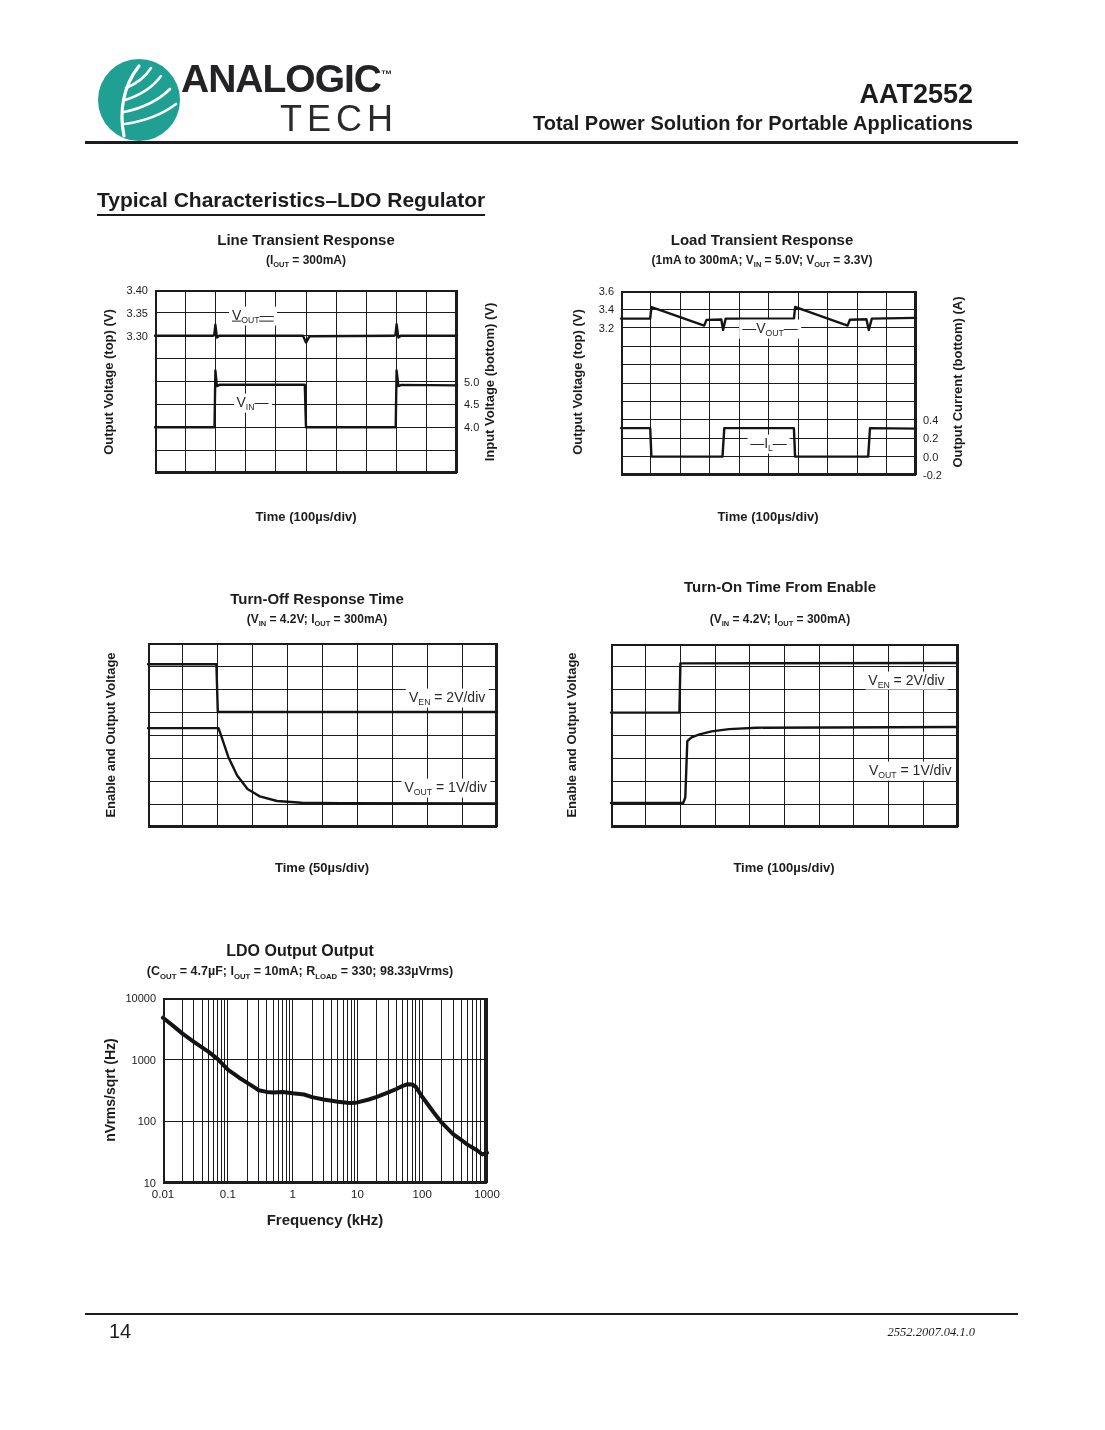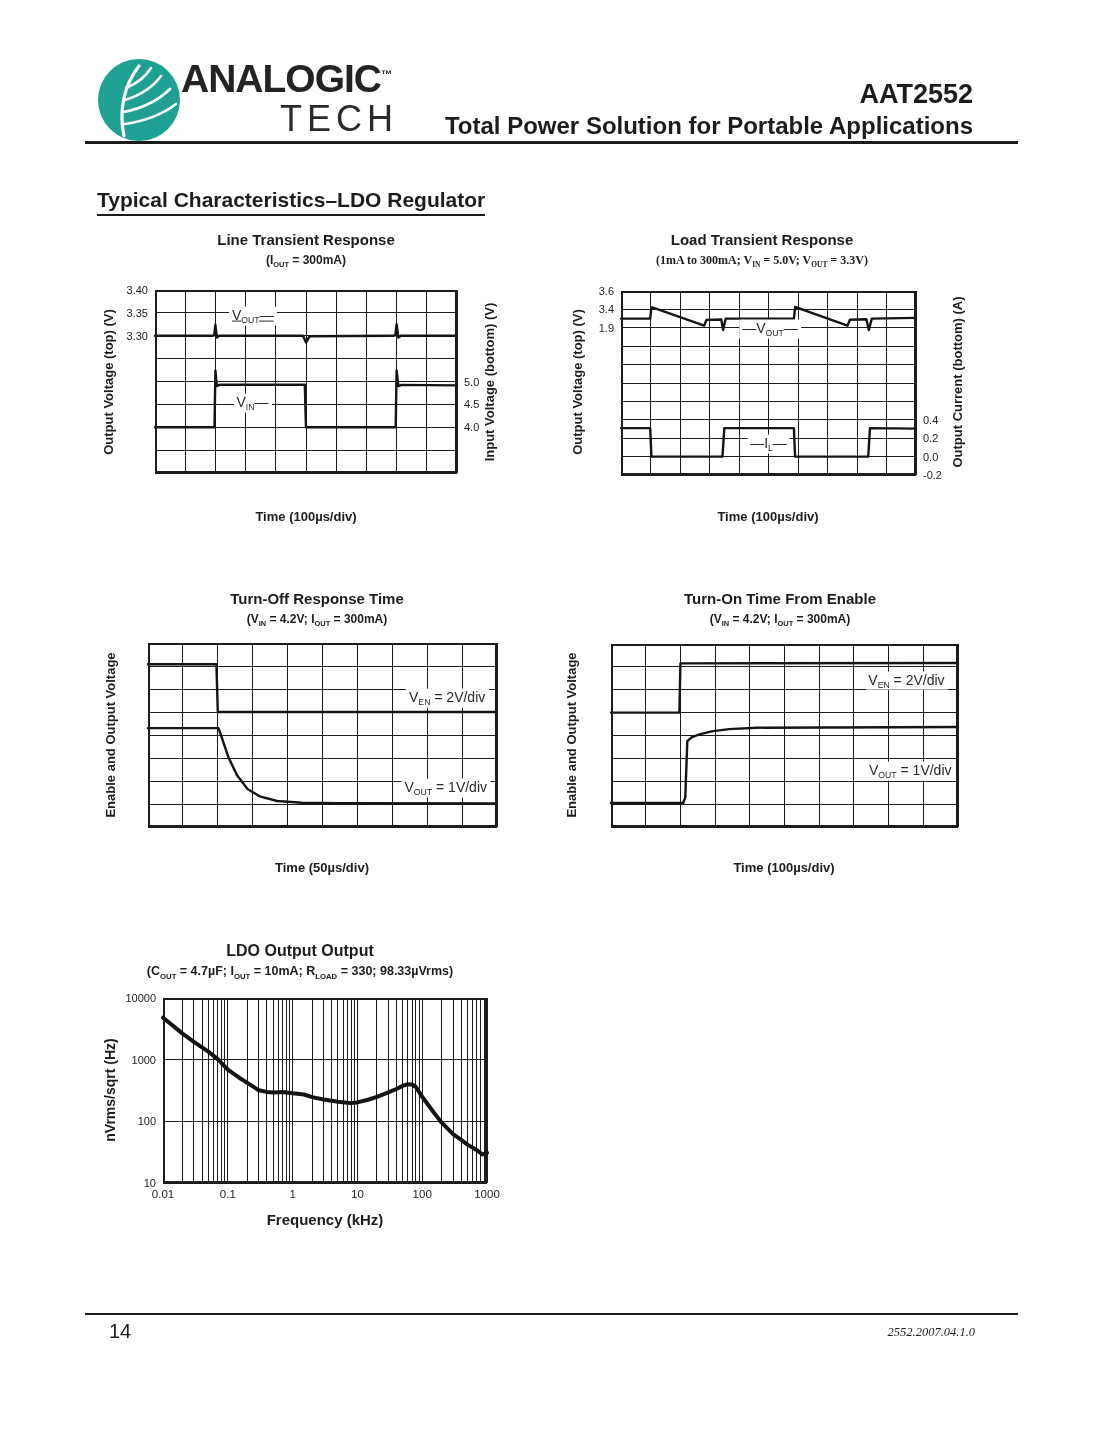--- a/index.html
+++ b/index.html
@@ -4,21 +4,21 @@
 <style>
   html,body{margin:0;padding:0;background:#e8e8e8;}
   .page{position:relative;width:1105px;height:1430px;margin:0 auto;background:#ffffff;
         font-family:"Liberation Sans","DejaVu Sans",sans-serif;color:#1c1c1e;overflow:hidden;}
   .abs{position:absolute;}
   
   .brand-top{left:181px;top:57px;font-size:39px;font-weight:bold;letter-spacing:-1px;color:#232325;white-space:nowrap;}
   .brand-top sup{font-size:11px;font-weight:bold;vertical-align:super;}
   .brand-bottom{left:181px;top:98px;width:217px;text-align:right;font-size:36px;font-weight:400;letter-spacing:5px;color:#2a2a2c;white-space:nowrap;}
   .part-num{right:132px;top:79px;font-size:27px;font-weight:bold;text-align:right;}
-  .tagline{right:132px;top:112px;font-size:24px;font-weight:bold;text-align:right;white-space:nowrap;}
+  .tagline{right:132px;top:112px;font-size:20px;font-weight:bold;text-align:right;white-space:nowrap;}
   .hrule{background:#1c1c1e;}
   .section-title{left:97px;top:188px;font-size:21px;font-weight:bold;border-bottom:2px solid #1c1c1e;padding-bottom:2px;white-space:nowrap;}
   
   .ctitle{font-size:15px;font-weight:bold;text-align:center;white-space:nowrap;}
   .csub{font-size:12px;font-weight:bold;text-align:center;white-space:nowrap;}
   .xlabel{font-size:13px;font-weight:bold;text-align:center;white-space:nowrap;}
   .xlabel.big{font-size:15px;}
   .vlabel{position:absolute;font-size:13px;font-weight:bold;white-space:nowrap;
           transform:translate(-50%,-50%) rotate(-90deg);}
   sub{font-size:0.62em;}
@@ -105,21 +105,21 @@
         <div class="tick right" style="top: 114.375px;">4.5</div>
         <div class="tick right" style="top: 137.25px;">4.0</div>
         <div class="trace-label left" style="left: 73.99px; top: 26.3062px; text-decoration: underline;">V<sub>OUT</sub>—</div>
         <div class="trace-label left" style="left: 78.52px; top: 113.231px;">V<sub>IN</sub>—</div>
       </div>
     <div class="abs xlabel" style="left:156px;top:509px;width:300px;">Time (100µs/div)</div>
   </div>
 
   <div>
     <div class="abs ctitle" style="left:572px;top:231px;width:380px;">Load Transient Response</div>
-    <div class="abs csub" style="left:572px;top:253px;width:380px;font-family:Liberation Serif, serif;">(1mA to 300mA; V<sub>IN</sub> = 5.0V; V<sub>OUT</sub> = 3.3V)</div>
+    <div class="abs csub" style="left:572px;top:253px;width:380px;">(1mA to 300mA; V<sub>IN</sub> = 5.0V; V<sub>OUT</sub> = 3.3V)</div>
     <div class="vlabel" style="left:577px;top:382px;">Output Voltage (top) (V)</div>
     <div class="vlabel" style="left:957px;top:382px;">Output Current (bottom) (A)</div>
     <div class="plot" style="left:621px;top:291px;width:295px;height:184px;">
         <svg width="295" height="184">
           <line x1="0" y1="0" x2="0" y2="184" stroke="#1c1c1e" stroke-width="1" shape-rendering="crispEdges"></line>
           <line x1="29.5" y1="0" x2="29.5" y2="184" stroke="#1c1c1e" stroke-width="1" shape-rendering="crispEdges"></line>
           <line x1="59" y1="0" x2="59" y2="184" stroke="#1c1c1e" stroke-width="1" shape-rendering="crispEdges"></line>
           <line x1="88.5" y1="0" x2="88.5" y2="184" stroke="#1c1c1e" stroke-width="1" shape-rendering="crispEdges"></line>
           <line x1="118" y1="0" x2="118" y2="184" stroke="#1c1c1e" stroke-width="1" shape-rendering="crispEdges"></line>
           <line x1="147.5" y1="0" x2="147.5" y2="184" stroke="#1c1c1e" stroke-width="1" shape-rendering="crispEdges"></line>
@@ -138,21 +138,21 @@
           <line x1="0" y1="128.8" x2="295" y2="128.8" stroke="#1c1c1e" stroke-width="1" shape-rendering="crispEdges"></line>
           <line x1="0" y1="147.2" x2="295" y2="147.2" stroke="#1c1c1e" stroke-width="1" shape-rendering="crispEdges"></line>
           <line x1="0" y1="165.6" x2="295" y2="165.6" stroke="#1c1c1e" stroke-width="1" shape-rendering="crispEdges"></line>
           <line x1="0" y1="184" x2="295" y2="184" stroke="#1c1c1e" stroke-width="1" shape-rendering="crispEdges"></line>
           <polyline points="0.0,27.6 29.2,27.6 30.4,16.2 41.3,19.9 83.2,34.6 85.5,28.9 100.3,28.5 102.1,39.0 104.7,27.6 172.9,27.6 174.1,16.0 185.8,20.2 226.6,34.6 228.9,28.7 245.4,28.3 247.8,39.0 250.8,27.6 295.0,26.9" fill="none" stroke="#141416" stroke-width="2.4" stroke-linejoin="round" stroke-linecap="round"></polyline>
           <polyline points="0.0,137.1 29.2,137.1 30.4,165.6 101.5,165.6 103.3,137.1 172.9,137.1 174.1,165.6 247.2,165.6 249.0,137.1 295.0,137.6" fill="none" stroke="#141416" stroke-width="2.4" stroke-linejoin="round" stroke-linecap="round"></polyline>
           <rect x="1" y="1" width="293" height="182" fill="none" stroke="#1c1c1e" stroke-width="2" shape-rendering="crispEdges"></rect>
         </svg>
         <div class="tick left" style="top: 0px;">3.6</div>
         <div class="tick left" style="top: 18.4px;">3.4</div>
-        <div class="tick left" style="top: 36.8px;">1.9</div>
+        <div class="tick left" style="top: 36.8px;">3.2</div>
         <div class="tick right" style="top: 128.8px;">0.4</div>
         <div class="tick right" style="top: 147.2px;">0.2</div>
         <div class="tick right" style="top: 165.6px;">0.0</div>
         <div class="tick right" style="top: 184px;">-0.2</div>
         <div class="trace-label center" style="left: 148.975px; top: 37.72px;">—V<sub>OUT</sub>—</div>
         <div class="trace-label center" style="left: 147.5px; top: 152.72px;">—I<sub>L</sub>—</div>
       </div>
     <div class="abs xlabel" style="left:618px;top:509px;width:300px;">Time (100µs/div)</div>
   </div>
 
@@ -186,21 +186,21 @@
           <polyline points="0.0,85.1 70.5,85.1 73.3,93.1 80.3,113.9 89.0,132.3 99.5,146.0 111.7,153.4 129.1,158.0 153.6,159.8 191.9,160.3 349.0,160.5" fill="none" stroke="#141416" stroke-width="2.4" stroke-linejoin="round" stroke-linecap="round"></polyline>
           <rect x="1" y="1" width="347" height="182" fill="none" stroke="#1c1c1e" stroke-width="2" shape-rendering="crispEdges"></rect>
         </svg>
         <div class="trace-label right" style="left: 340.275px; top: 55.2px;">V<sub>EN</sub> = 2V/div</div>
         <div class="trace-label right" style="left: 342.02px; top: 144.9px;">V<sub>OUT</sub> = 1V/div</div>
       </div>
     <div class="abs xlabel" style="left:172px;top:860px;width:300px;">Time (50µs/div)</div>
   </div>
 
   <div>
-    <div class="abs ctitle" style="left:590px;top:590px;width:380px;">Turn-On Time From Enable</div>
+    <div class="abs ctitle" style="left:590px;top:578px;width:380px;">Turn-On Time From Enable</div>
     <div class="abs csub" style="left:590px;top:612px;width:380px;">(V<sub>IN</sub> = 4.2V; I<sub>OUT</sub> = 300mA)</div>
     <div class="vlabel" style="left:571px;top:735px;">Enable and Output Voltage</div>
     <div class="plot" style="left:611px;top:644px;width:347px;height:183px;">
         <svg width="347" height="183">
           <line x1="0" y1="0" x2="0" y2="183" stroke="#1c1c1e" stroke-width="1" shape-rendering="crispEdges"></line>
           <line x1="34.7" y1="0" x2="34.7" y2="183" stroke="#1c1c1e" stroke-width="1" shape-rendering="crispEdges"></line>
           <line x1="69.4" y1="0" x2="69.4" y2="183" stroke="#1c1c1e" stroke-width="1" shape-rendering="crispEdges"></line>
           <line x1="104.1" y1="0" x2="104.1" y2="183" stroke="#1c1c1e" stroke-width="1" shape-rendering="crispEdges"></line>
           <line x1="138.8" y1="0" x2="138.8" y2="183" stroke="#1c1c1e" stroke-width="1" shape-rendering="crispEdges"></line>
           <line x1="173.5" y1="0" x2="173.5" y2="183" stroke="#1c1c1e" stroke-width="1" shape-rendering="crispEdges"></line>

